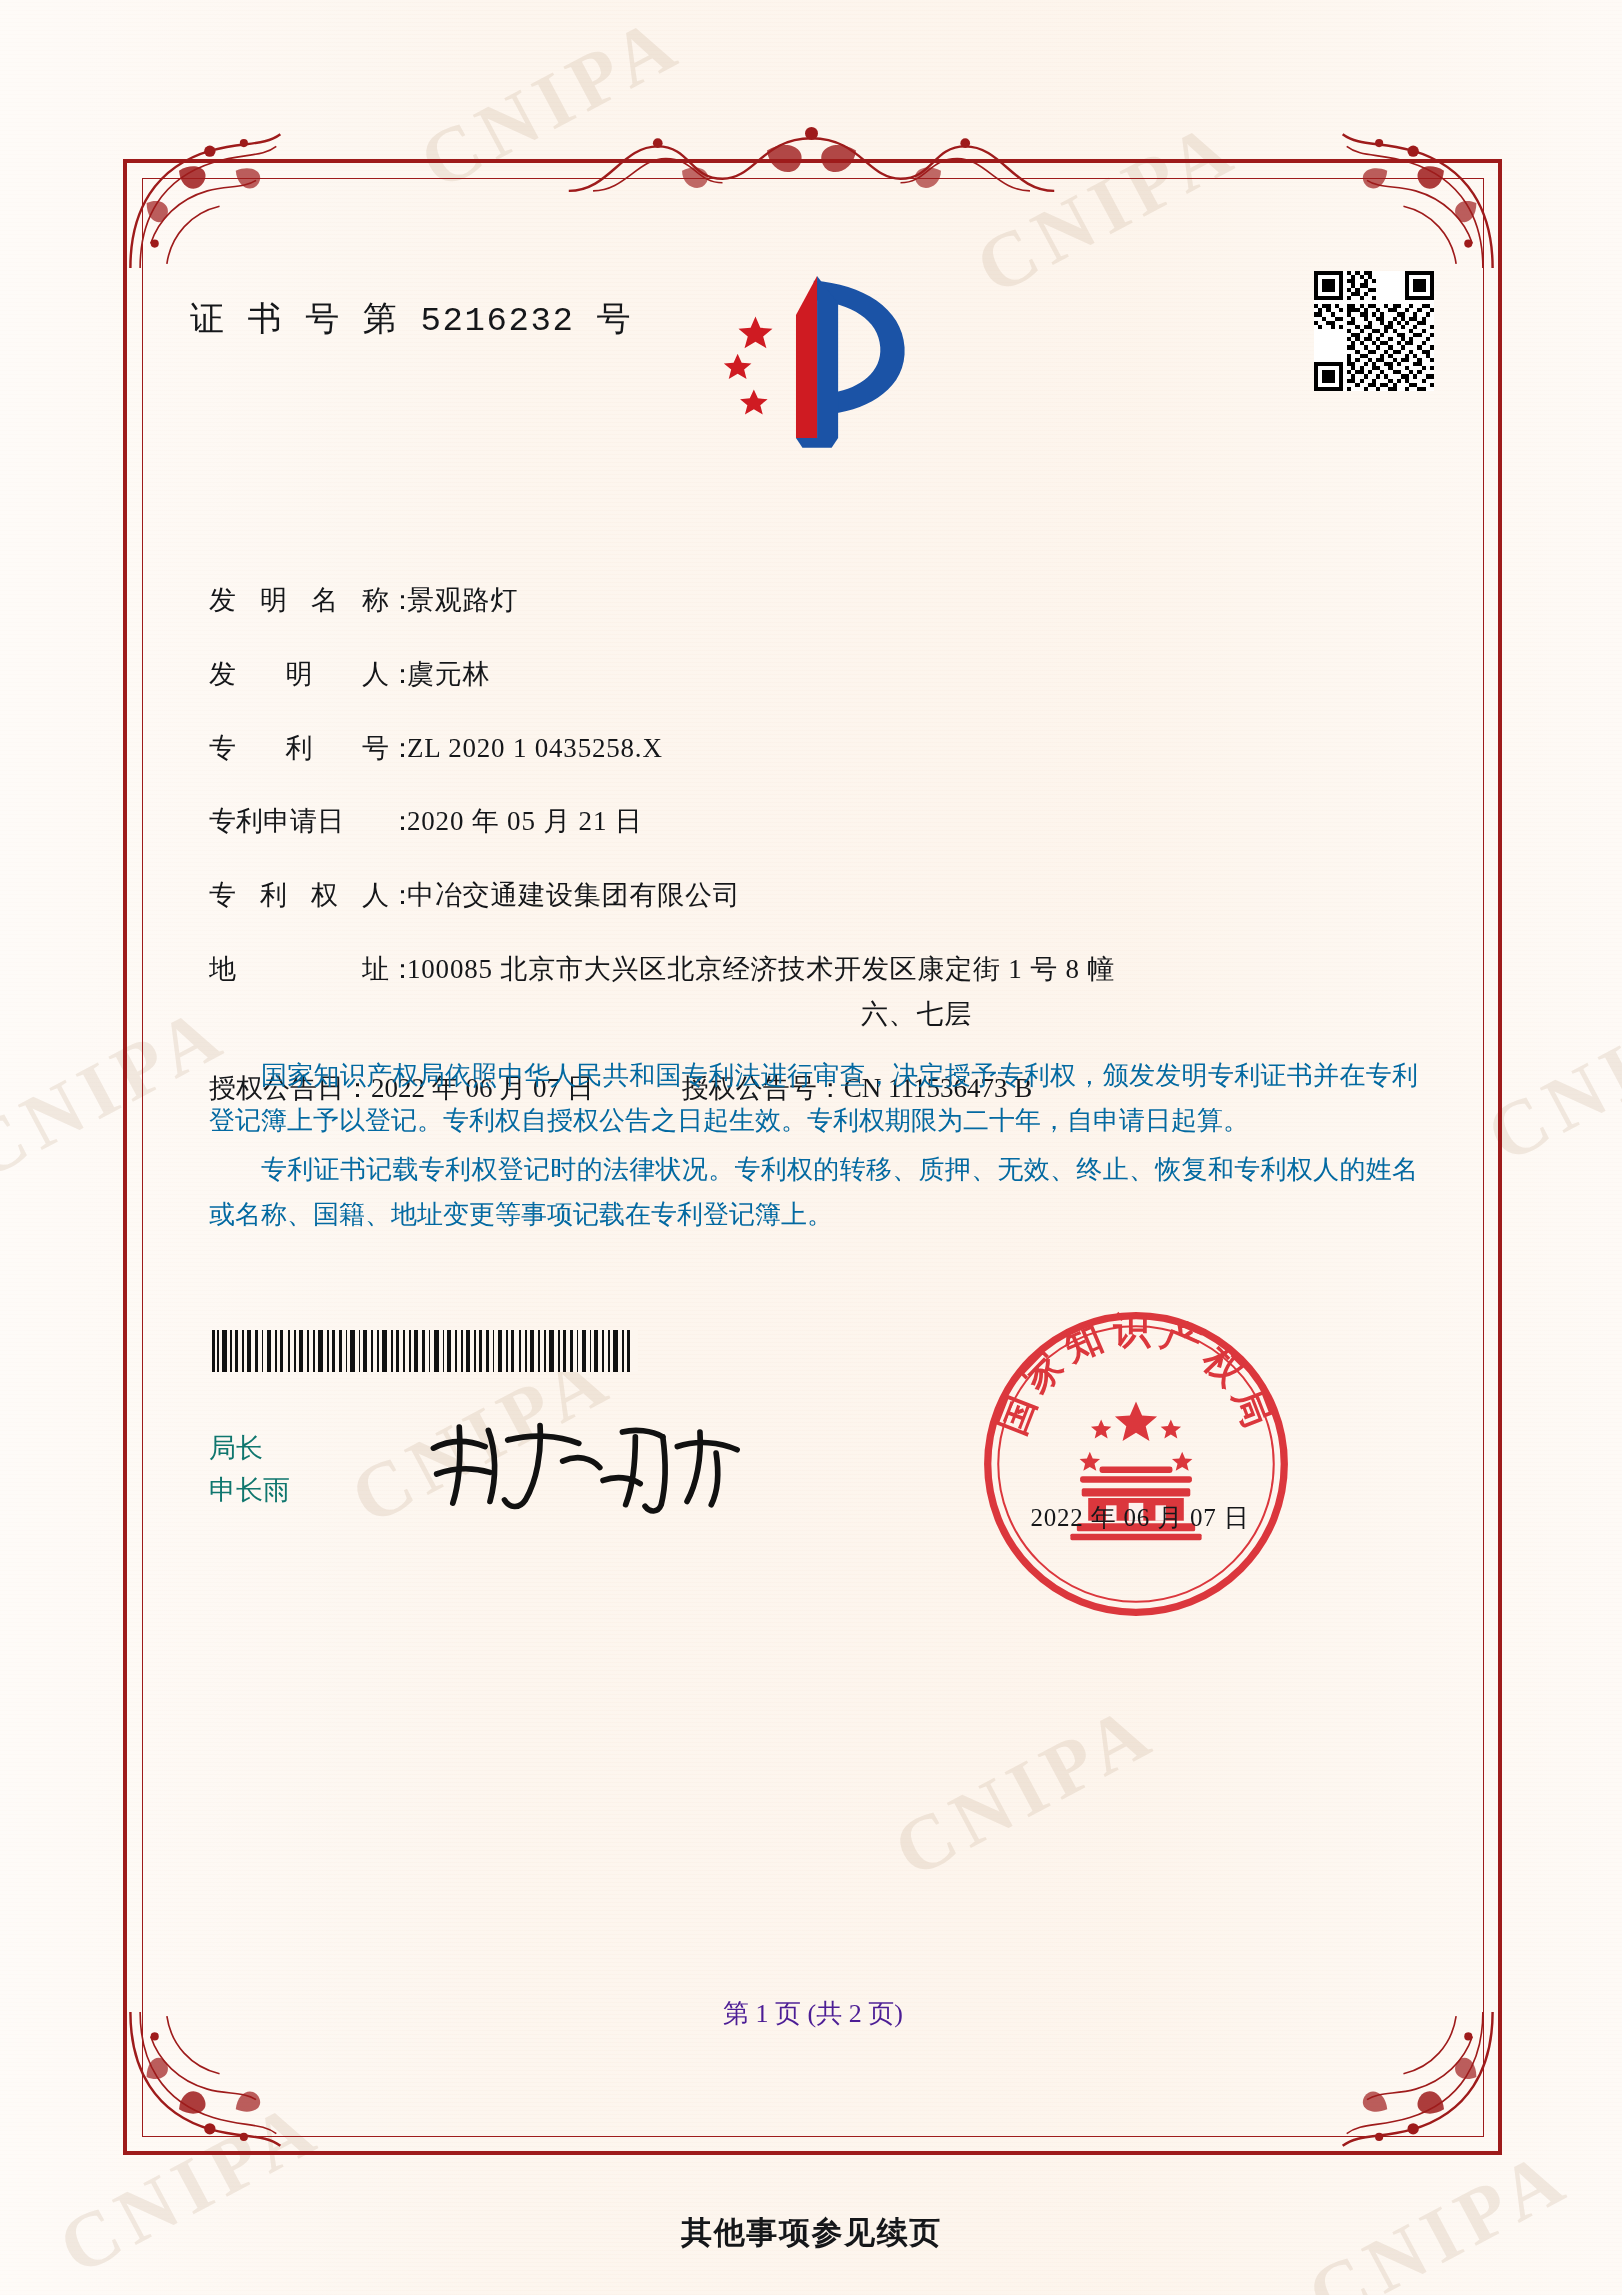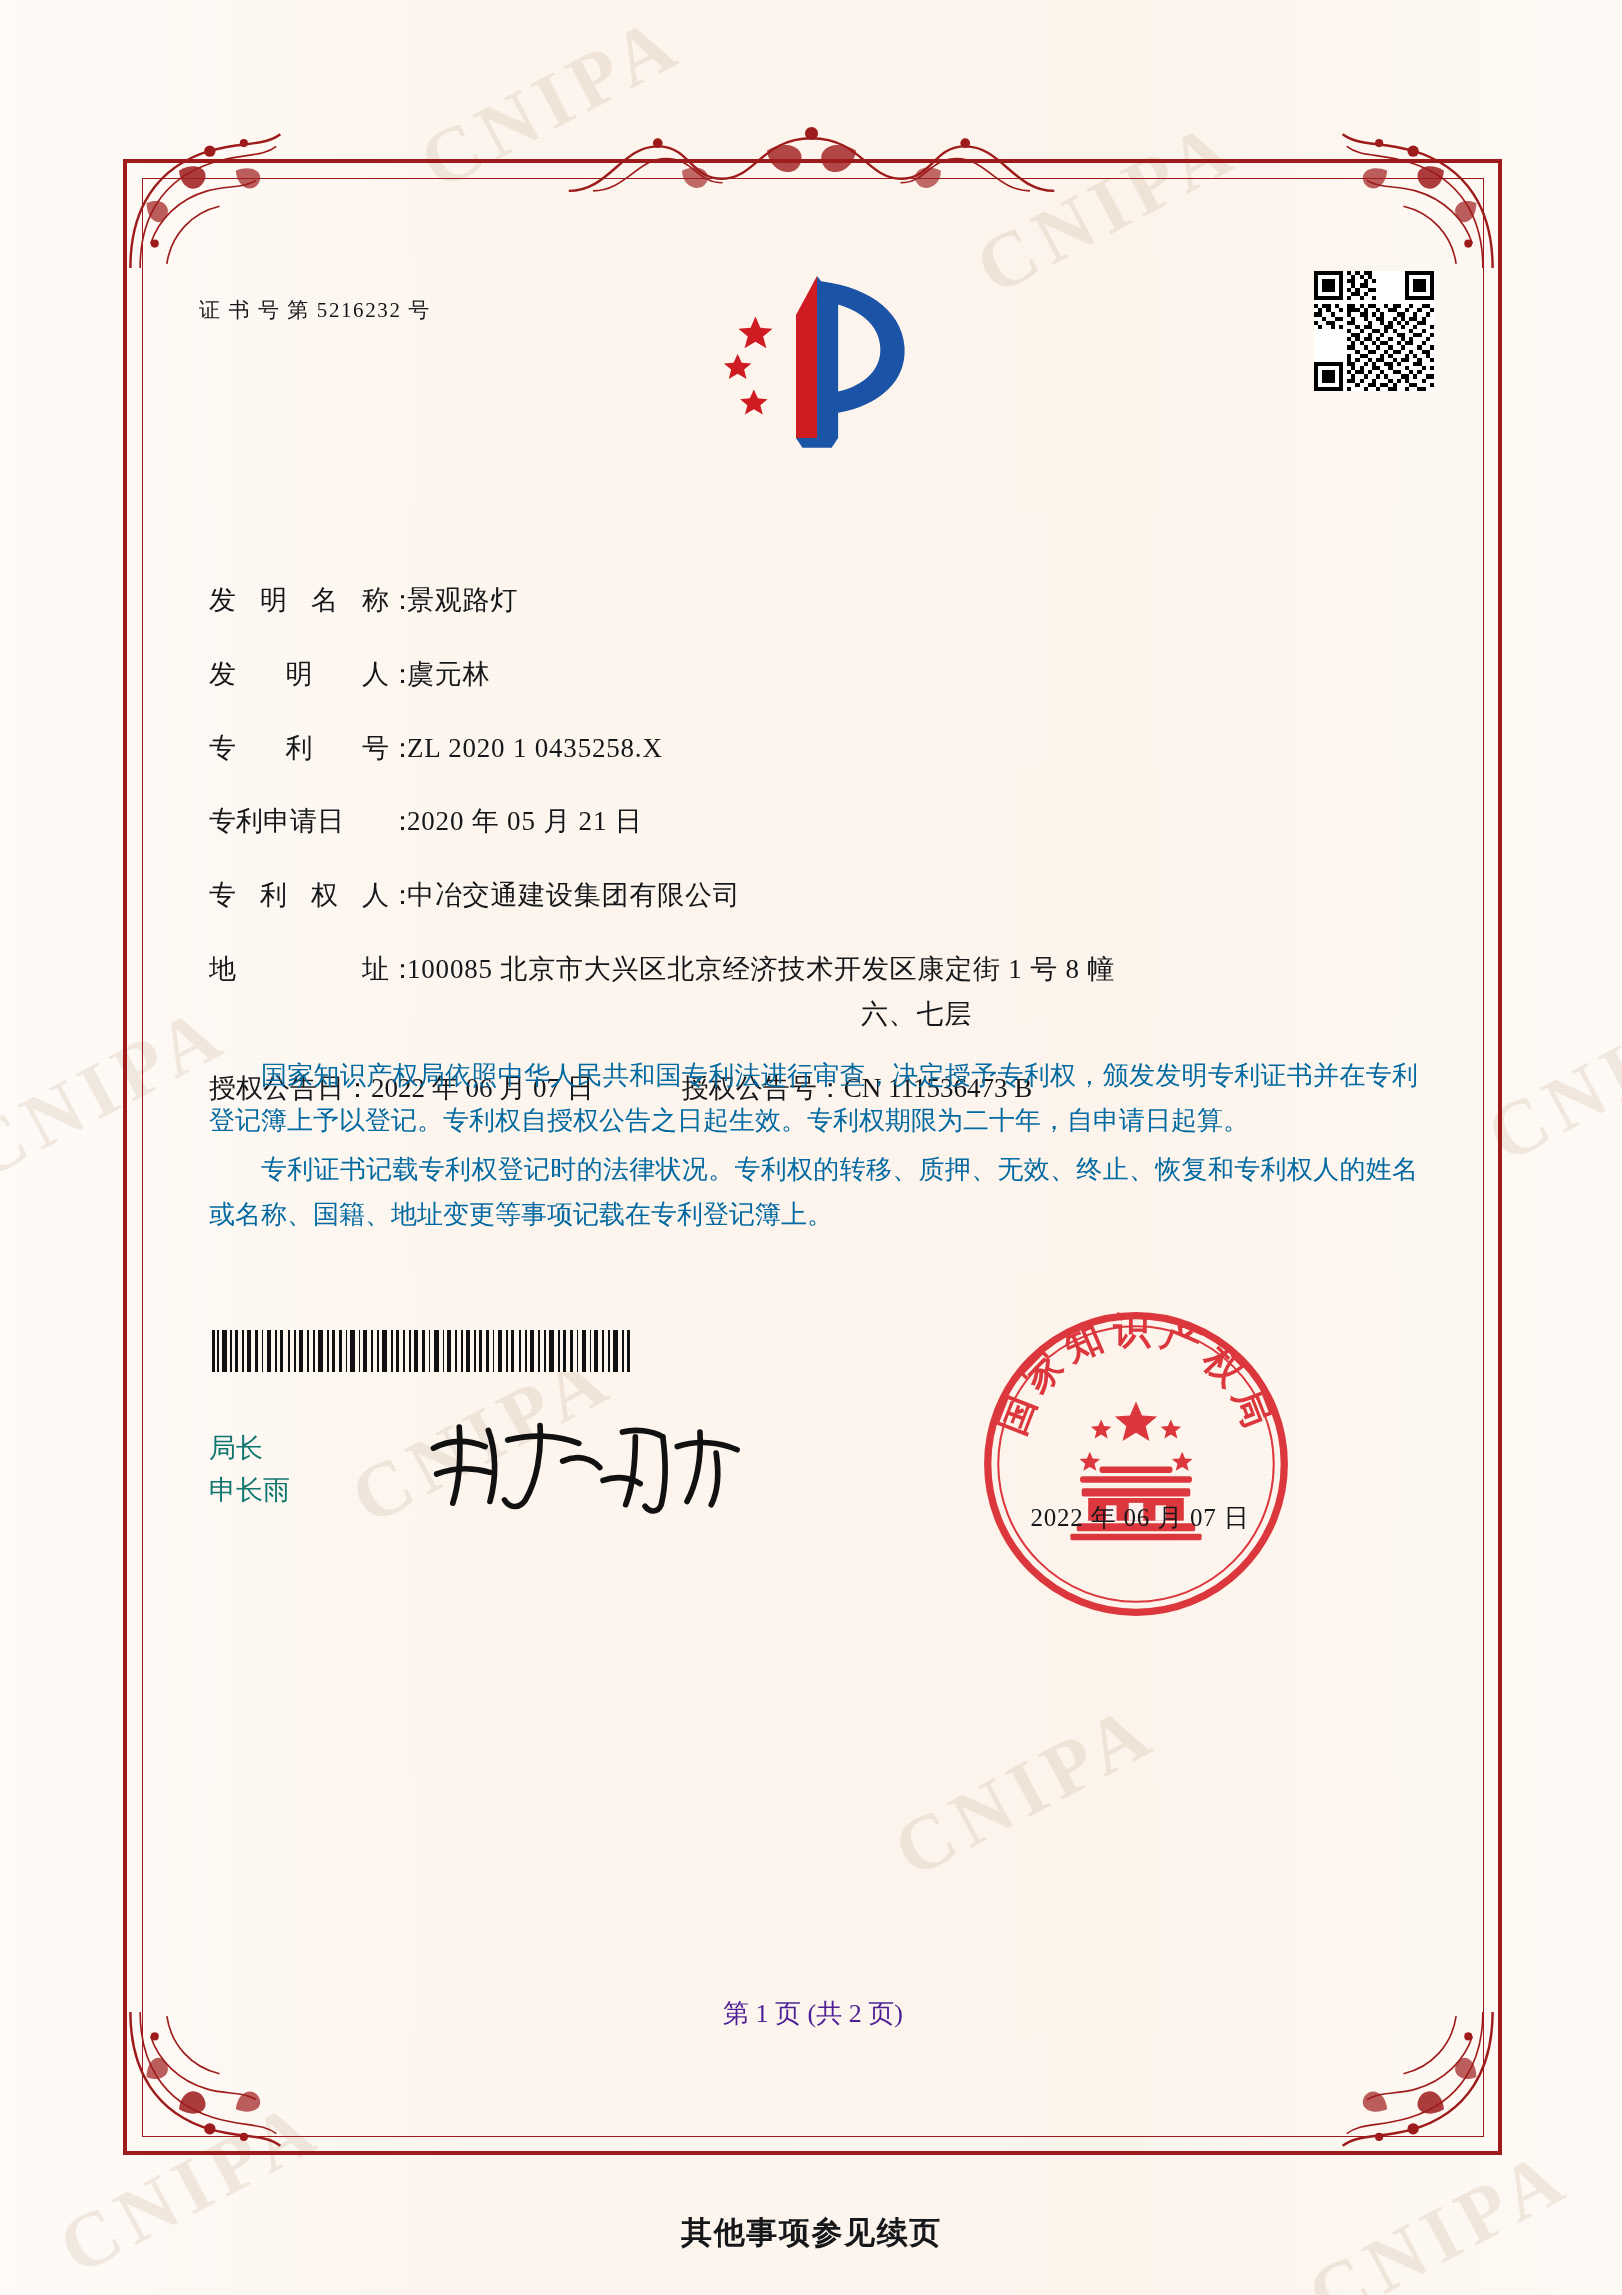--- a/index.html
+++ b/index.html
@@ -96,26 +96,26 @@
   .content {
     position: absolute;
     left: 142px;
     top: 178px;
     width: 1342px;
     height: 1959px;
   }
 
   .cert-no {
     position: absolute;
-    left: 57px;
+    left: 48px;
     top: 118px;
-    font-size: 21px;
+    font-size: 34px;
     letter-spacing: 1.6px;
     color: #15171a;
-    font-family: Liberation Serif, serif;
+    font-family: Liberation Mono, monospace;
   }
 
   .qr {
     position: absolute;
     right: 50px;
     top: 93px;
     width: 120px;
     height: 120px;
     background: #fff;
   }

